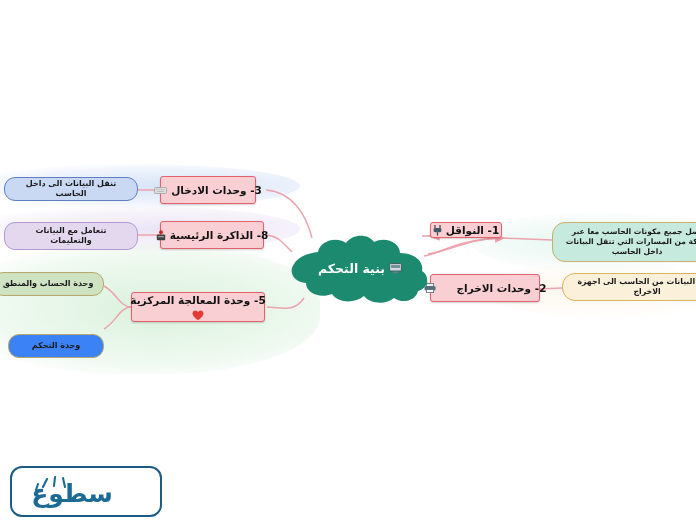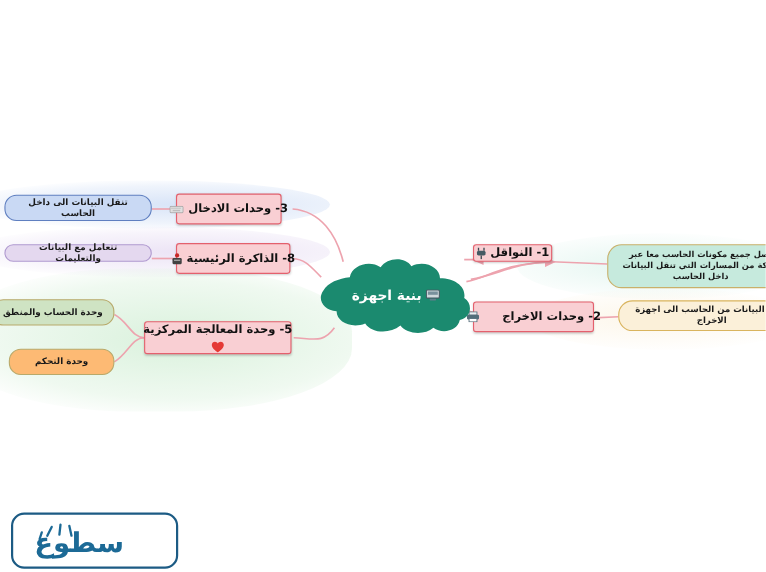--- a/index.html
+++ b/index.html
@@ -136,32 +136,32 @@
     padding: 0 9px;
     line-height: 1.28;
     white-space: normal;
   }
   #leaf-input {
     left: 4px; top: 177px; width: 134px; height: 24px;
     background: #c9d9f4;
     border: 1.4px solid #5f7fc0;
   }
   #leaf-memory {
-    left: 4px; top: 222px; width: 134px; height: 16px;
+    left: 4px; top: 222px; width: 134px; height: 28px;
     background: #e4d8ef;
     border: 1.4px solid #b09ad0;
   }
   #leaf-alu {
     left: -8px; top: 272px; width: 112px; height: 24px;
     background: #cfe3c3;
     border: 1.4px solid #b8a96a;
   }
   #leaf-control {
-    left: 8px; top: 317px; width: 96px; height: 24px;
-    background: #fdba74;
+    left: 8px; top: 334px; width: 96px; height: 24px;
+    background: #3b82f6;
     border: 1.4px solid #b8a96a;
   }
   #leaf-bus {
     left: 552px; top: 222px; width: 170px; height: 40px;
     background: #c6eadd;
     border: 1.4px solid #c9b06a;
     border-radius: 13px;
     font-size: 7.6px;
     align-items: center;
     justify-content: flex-start;
@@ -255,21 +255,21 @@
                C10,50 4,40 10,32 C14,25 24,21 34,20 Z" fill="#1b8a6f"></path>
     </svg>
     <span class="center-label">
       <span class="icn">
         <svg width="13" height="11" viewBox="0 0 13 11">
           <rect x="0.6" y="0.6" width="11.8" height="7.4" rx="1" fill="#cfd8dc" stroke="#455a64" stroke-width="1"></rect>
           <rect x="2" y="2" width="9" height="3" fill="#78909c"></rect>
           <rect x="3.6" y="8.6" width="5.8" height="1.6" rx="0.6" fill="#607d8b"></rect>
         </svg>
       </span>
-      <span>بنية اجهزة</span>
+      <span>بنية التحكم</span>
     </span>
   </div>
 
   <div class="node node-primary" id="node-bus">
     <span class="nlabel">1- النواقل</span>
     <span class="icn">
       <svg width="9" height="11" viewBox="0 0 9 11">
         <path d="M2,0 L2,3 M7,0 L7,3" stroke="#37474f" stroke-width="1.2"></path>
         <rect x="0.6" y="3" width="7.8" height="4.2" rx="1.4" fill="#455a64"></rect>
         <path d="M4.5,7.2 L4.5,10.6" stroke="#37474f" stroke-width="1.2"></path>

